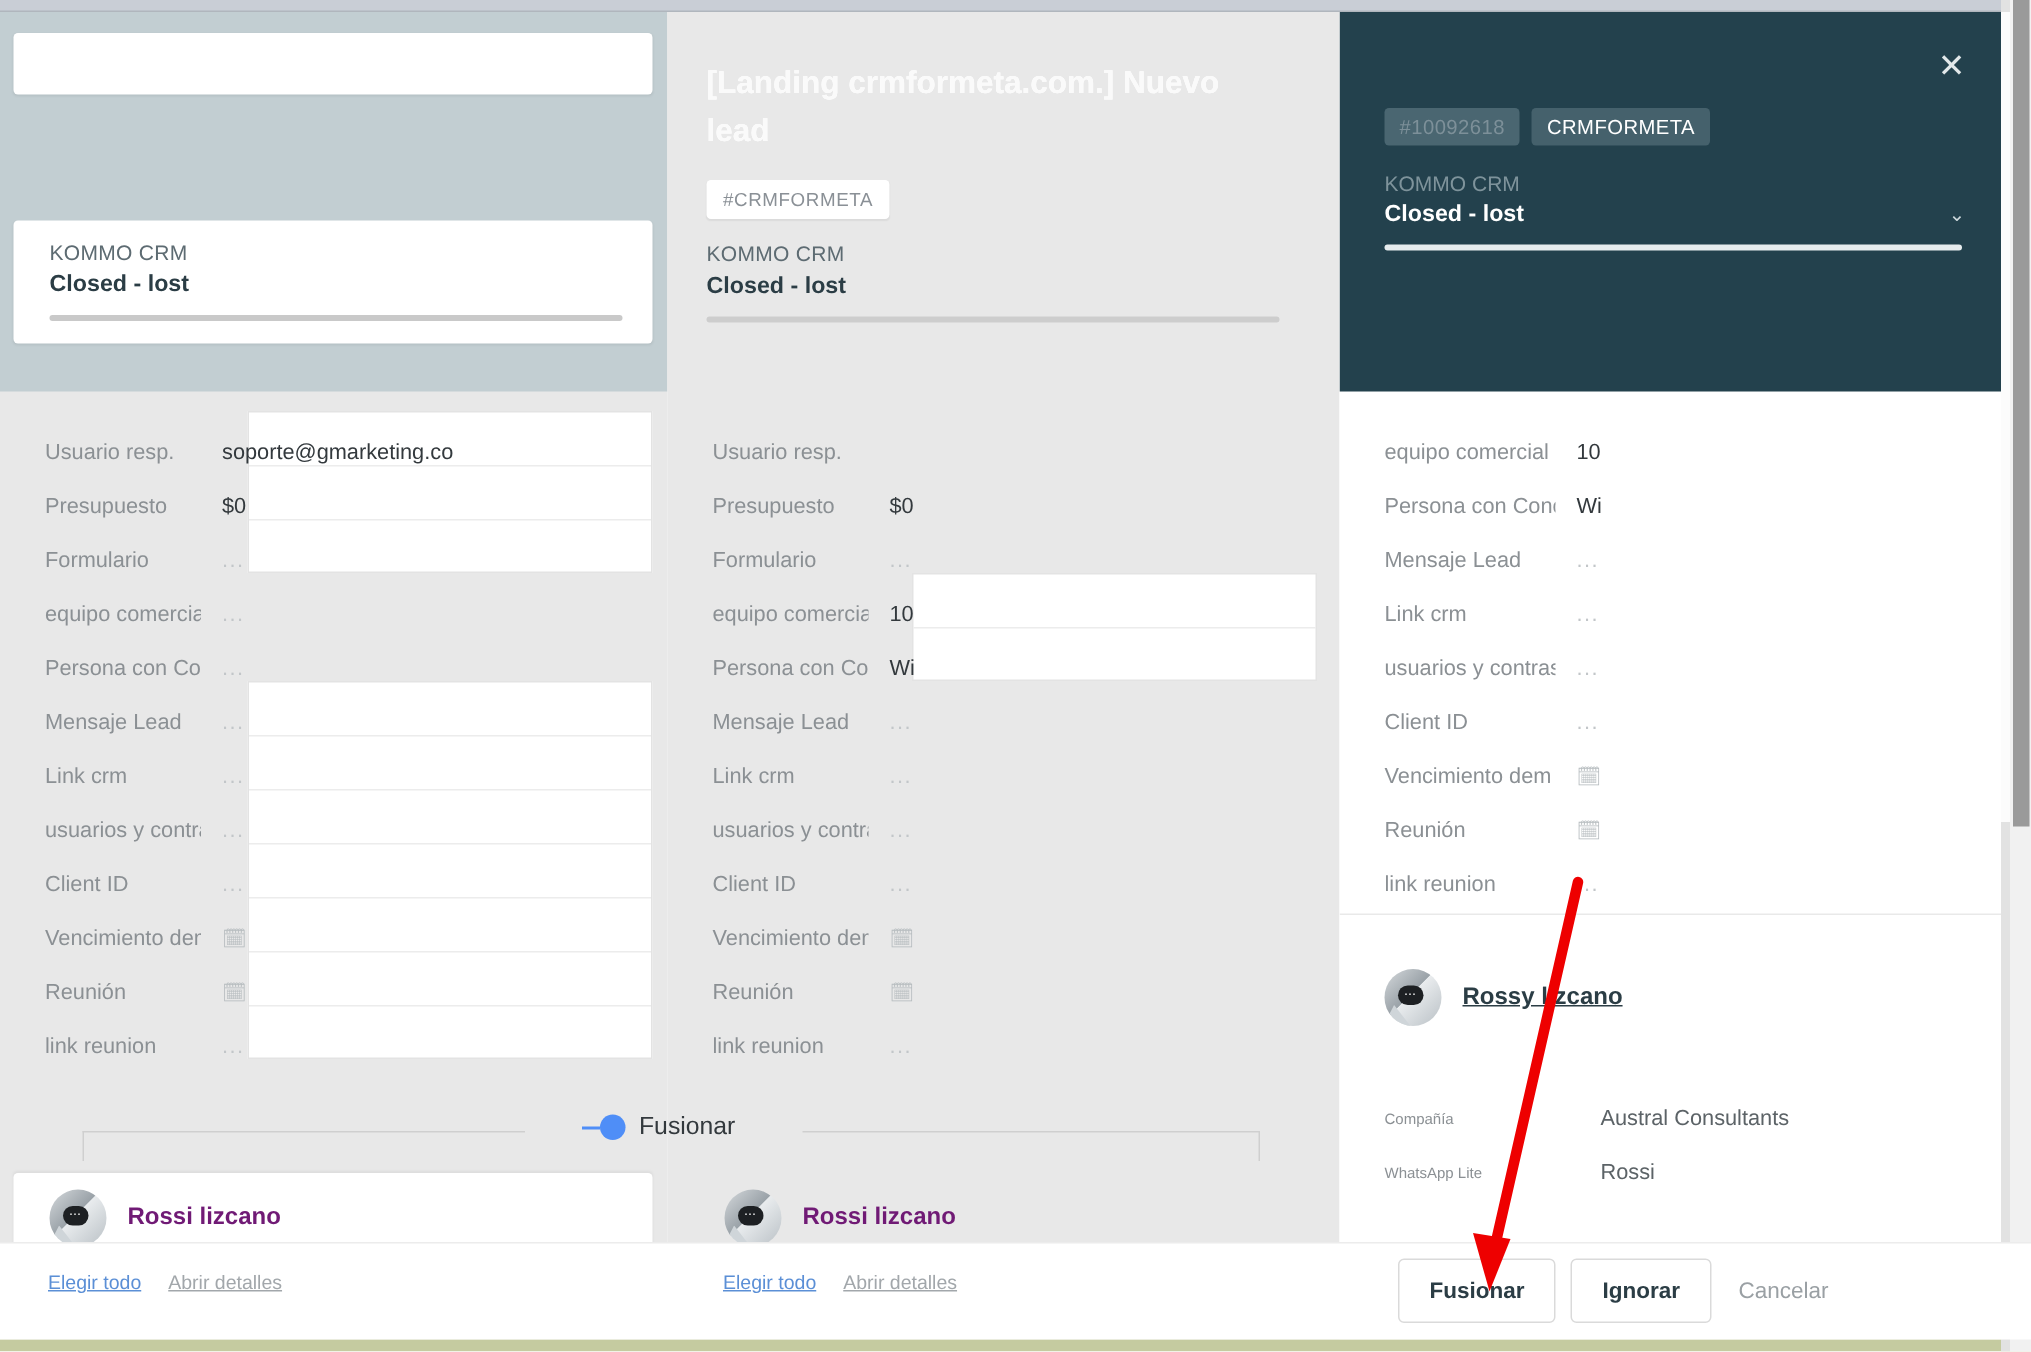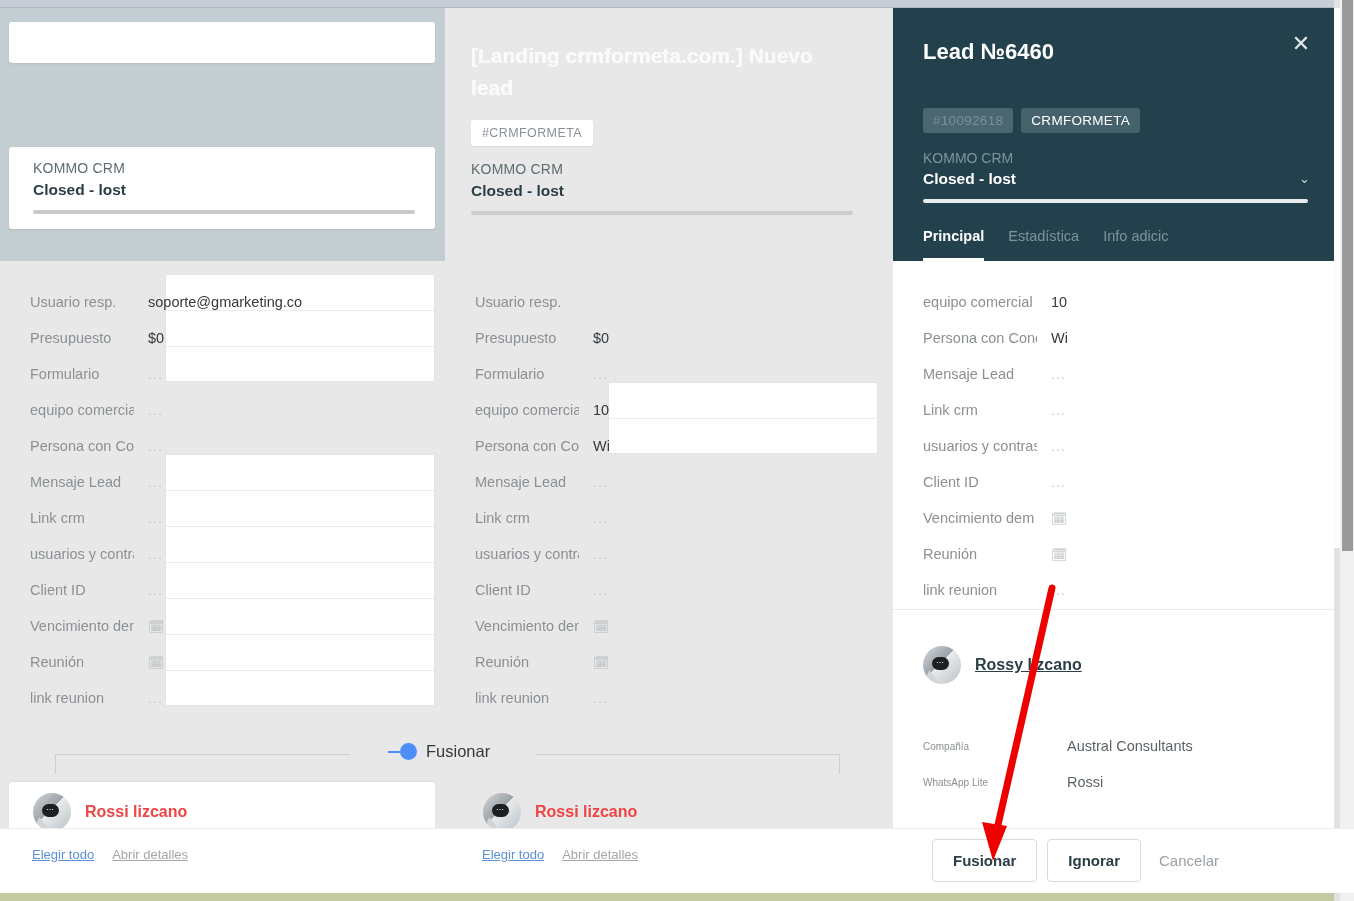--- a/index.html
+++ b/index.html
@@ -223,21 +223,21 @@
     width: 26px; height: 20px; background: #cfd5d9;
     clip-path: polygon(40% 0%, 100% 100%, 0% 100%);
   }
   .avatar-badge {
     position: absolute; left: 9px; top: 11px; z-index: 3;
     width: 17px; height: 13px; border-radius: 7px; background: #1d2023;
     color: #fff; font-size: 8px; line-height: 11px; text-align: center;
     letter-spacing: 1px;
   }
   .cname {
-    font-size: 16px; font-weight: bold; color: #ef4444;
+    font-size: 16px; font-weight: bold; color: #701a75;
   }
 
   
   .rp-contact {
     position: absolute; left: 0; top: 601px;
     width: 447px; border-top: 1px solid #e9e9e9;
     padding: 36px 30px 0 30px; background: #fff;
   }
   .rp-contact-row { display: flex; align-items: center; gap: 14px; }
   .rp-cname {
@@ -465,40 +465,34 @@
             <div class="frow">
               <div class="flabel">link reunion</div>
               <div class="fval muted">...</div>
             </div>
           </div>
       </div>
     </div>
 
     <div class="col col-right">
       <div class="hdr hdr-right">
-        <div class="rh-title">Lead №6460</div>
         <div class="rh-close">✕</div>
 
         <div class="rh-tags">
           <div class="rh-tag rh-tag-muted">#10092618</div>
           <div class="rh-tag rh-tag-active">CRMFORMETA</div>
         </div>
 
         <div class="rh-stage">
           <div class="rh-pipe">KOMMO CRM</div>
           <div class="rh-name">Closed - lost</div>
           <div class="rh-chev">⌄</div>
           <div class="rh-bar"></div>
         </div>
 
-        <div class="rh-tabs" id="right-tabs">
-            <div class="rh-tab active">Principal</div>
-            <div class="rh-tab">Estadística</div>
-            <div class="rh-tab">Info adicic</div>
-          </div>
       </div>
 
       <div class="fields">
         <div class="fields-layer" id="right-fields">
             <div class="frow">
               <div class="flabel">equipo comercial</div>
               <div class="fval">10</div>
             </div>
             <div class="frow">
               <div class="flabel">Persona con Cono</div>

